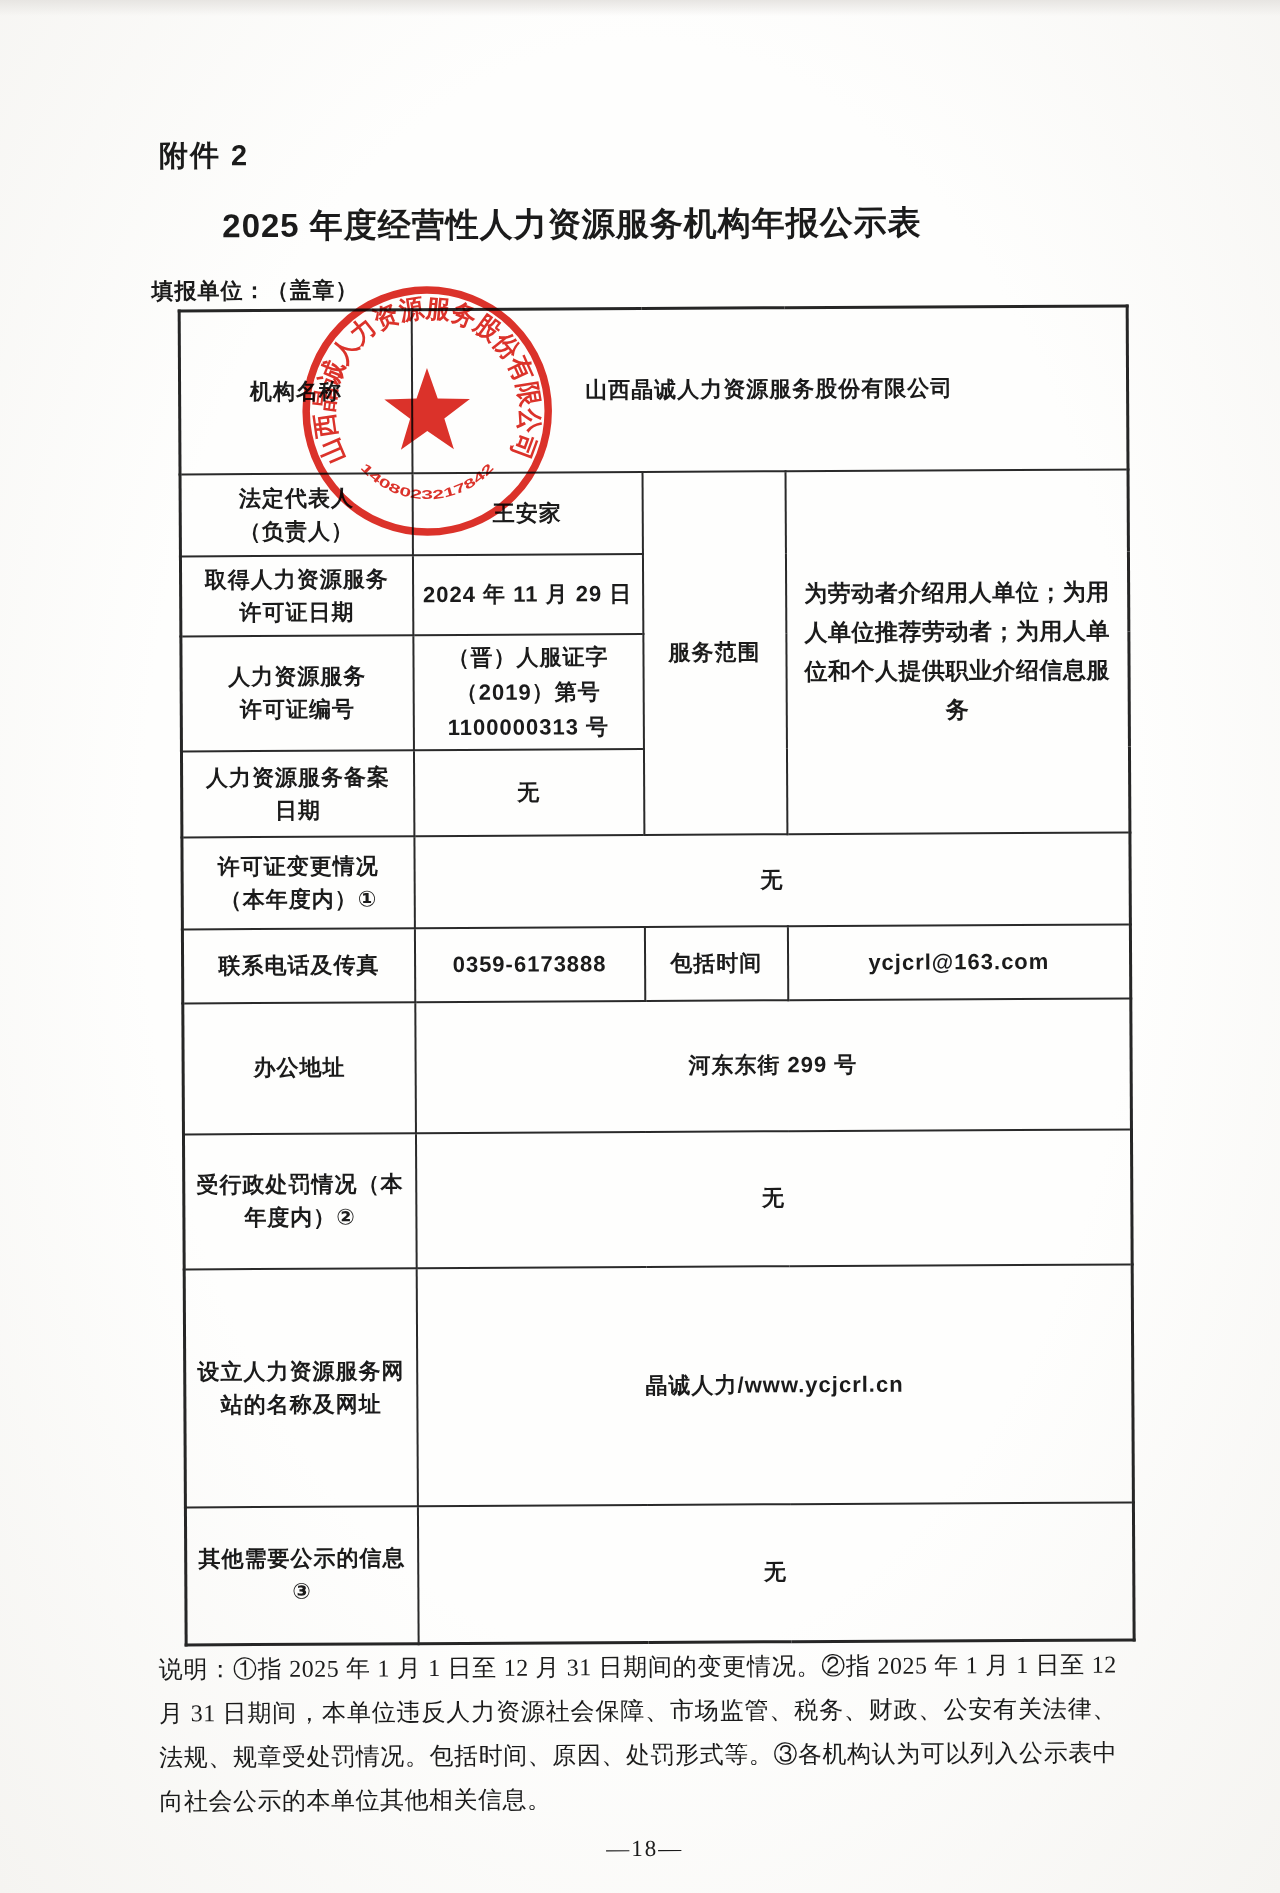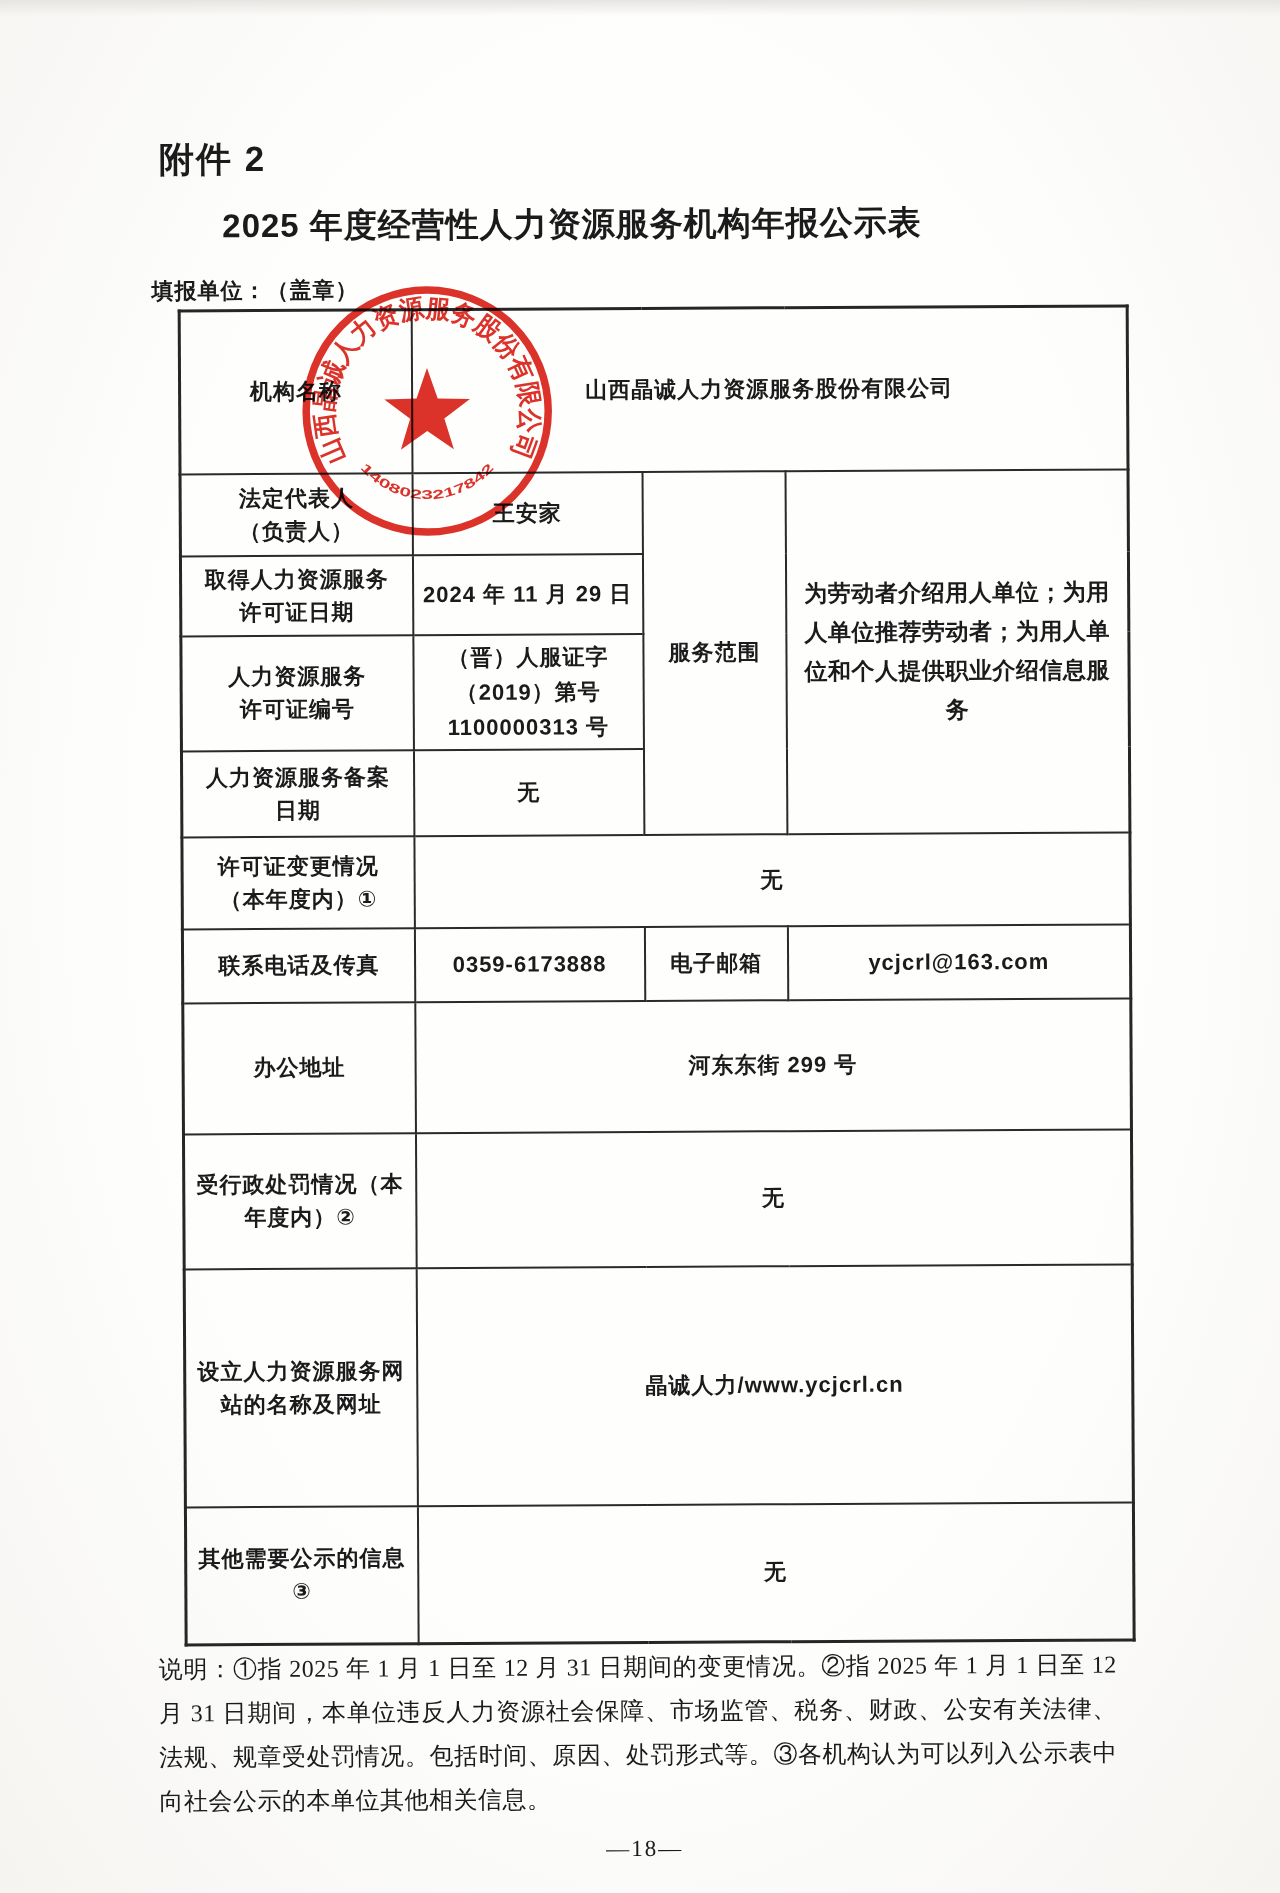--- a/index.html
+++ b/index.html
@@ -8,21 +8,21 @@
     position:relative;
     background:radial-gradient(ellipse at 50% 45%, #fefefd 55%, #f5f4f1 100%);
     font-family:"Liberation Sans","DejaVu Sans",sans-serif;
     color:#1b1b1b;
     overflow:hidden;
   }
   .top-shade { position:absolute; left:0; top:0; width:100%; height:16px;
     background:linear-gradient(#e7e5e2, rgba(255,255,255,0)); }
   .sheet { position:absolute; inset:0; transform:rotate(-0.3deg); }
 
-  .attachment { position:absolute; left:163px; top:134px; font-size:35px;
+  .attachment { position:absolute; left:163px; top:134px; font-size:29px;
     font-weight:600; letter-spacing:2px; }
   .title { position:absolute; left:226px; top:202px; font-size:33px;
     font-weight:700; letter-spacing:1px; white-space:nowrap; }
   .filler { position:absolute; left:155px; top:274px; font-size:22px;
     font-weight:600; letter-spacing:1px; }
 
   table.form {
     position:absolute; left:181px; top:307px; width:948px;
     border-collapse:collapse; table-layout:fixed;
     border:3px solid #262626;
@@ -121,21 +121,21 @@
       <tr style="height:92px">
         <td>
           <div class="lbl-line">许可证变更情况</div>
           <div class="lbl-line">（本年度内）①</div>
         </td>
         <td colspan="3">无</td>
       </tr>
       <tr style="height:74px">
         <td>联系电话及传真</td>
         <td>0359-6173888</td>
-        <td>电子邮箱</td>
+        <td>包括时间</td>
         <td>ycjcrl@163.com</td>
       </tr>
       <tr style="height:131px">
         <td>办公地址</td>
         <td colspan="3">河东东街 299 号</td>
       </tr>
       <tr style="height:135px">
         <td>
           <div class="lbl-line">受行政处罚情况（本</div>
           <div class="lbl-line">年度内）②</div>

